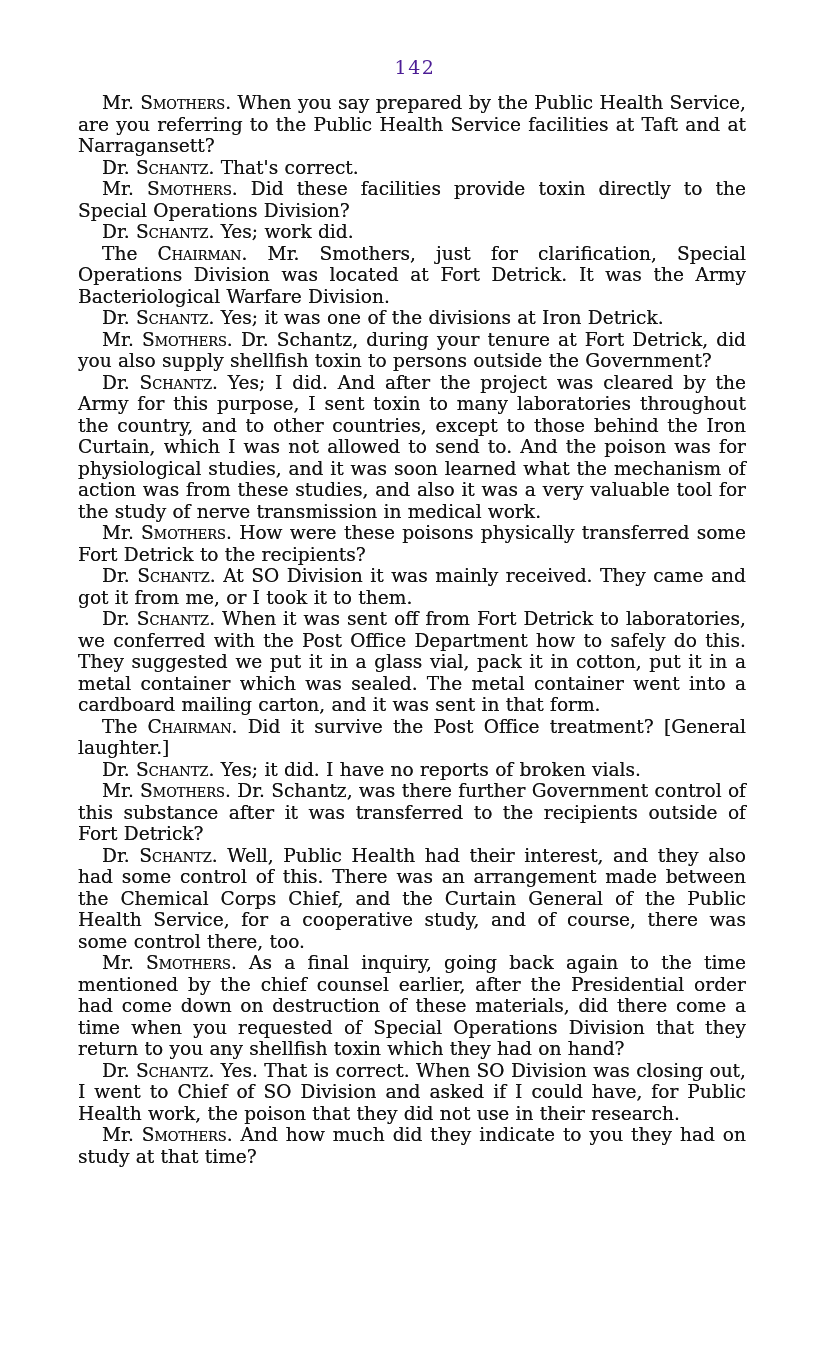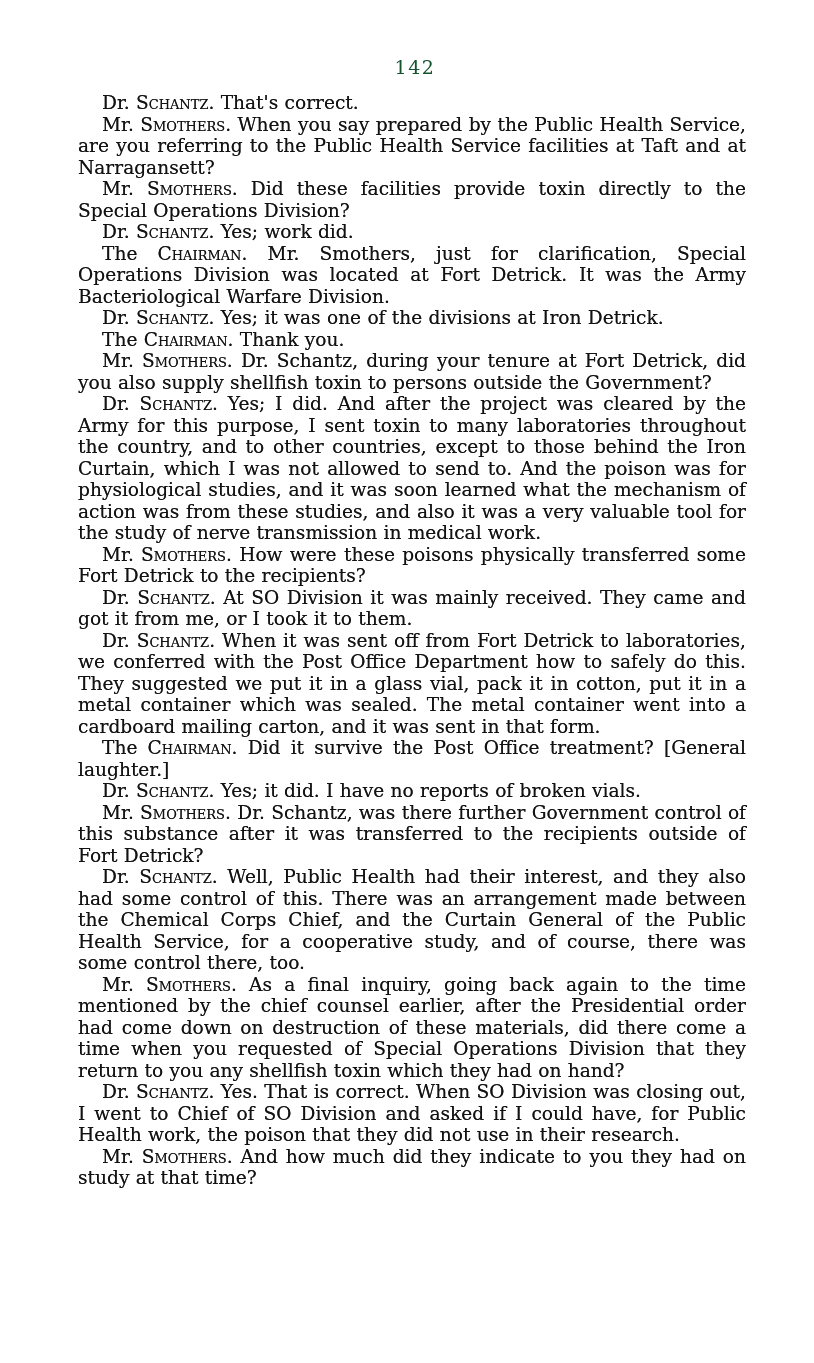--- a/index.html
+++ b/index.html
@@ -17,21 +17,21 @@
     overflow: hidden;
   }
   .page-number {
     position: absolute;
     top: 56px;
     left: 16px;
     right: 0;
     text-align: center;
     font-size: 19px;
     letter-spacing: 1.5px;
-    color: #14532d;
+    color: #4c1d95;
   }
   .body-text {
     position: absolute;
     top: 92px;
     left: 78px;
     width: 668px;
     font-size: 18.6px;
     line-height: 21.5px;
     text-align: justify;
     text-shadow: 0 0 0.45px rgba(0,0,0,0.65);
@@ -49,27 +49,27 @@
 </style>
 </head>
 <body>
 
 <div class="page">
   <div class="page-number">142</div>
 
   <div class="body-text">
 
     <p class="para">
-      <span class="speaker"><span>Dr. </span><span class="sc">Schantz.</span></span>
-      <span class="utterance">That's correct.</span>
+      <span class="speaker"><span>Mr. </span><span class="sc">Smothers.</span></span>
+      <span class="utterance">When you say prepared by the Public Health Service, are you referring to the Public Health Service facilities at Taft and at Narragansett?</span>
     </p>
 
     <p class="para">
-      <span class="speaker"><span>Mr. </span><span class="sc">Smothers.</span></span>
-      <span class="utterance">When you say prepared by the Public Health Service, are you referring to the Public Health Service facilities at Taft and at Narragansett?</span>
+      <span class="speaker"><span>Dr. </span><span class="sc">Schantz.</span></span>
+      <span class="utterance">That's correct.</span>
     </p>
 
     <p class="para">
       <span class="speaker"><span>Mr. </span><span class="sc">Smothers.</span></span>
       <span class="utterance">Did these facilities provide toxin directly to the Special Operations Division?</span>
     </p>
 
     <p class="para">
       <span class="speaker"><span>Dr. </span><span class="sc">Schantz.</span></span>
       <span class="utterance">Yes; work did.</span>
@@ -78,24 +78,20 @@
     <p class="para">
       <span class="speaker"><span>The </span><span class="sc">Chairman.</span></span>
       <span class="utterance">Mr. Smothers, just for clarification, Special Operations Division was located at Fort Detrick. It was the Army Bacteriological Warfare Division.</span>
     </p>
 
     <p class="para">
       <span class="speaker"><span>Dr. </span><span class="sc">Schantz.</span></span>
       <span class="utterance">Yes; it was one of the divisions at Iron Detrick.</span>
     </p>
 
-    <p class="para">
-      <span class="speaker"><span>The </span><span class="sc">Chairman.</span></span>
-      <span class="utterance">Thank you.</span>
-    </p>
 
     <p class="para">
       <span class="speaker"><span>Mr. </span><span class="sc">Smothers.</span></span>
       <span class="utterance">Dr. Schantz, during your tenure at Fort Detrick, did you also supply shellfish toxin to persons outside the Government?</span>
     </p>
 
     <p class="para">
       <span class="speaker"><span>Dr. </span><span class="sc">Schantz.</span></span>
       <span class="utterance">Yes; I did. And after the project was cleared by the Army for this purpose, I sent toxin to many laboratories throughout the country, and to other countries, except to those behind the Iron Curtain, which I was not allowed to send to. And the poison was for physiological studies, and it was soon learned what the mechanism of action was from these studies, and also it was a very valuable tool for the study of nerve transmission in medical work.</span>
     </p>

